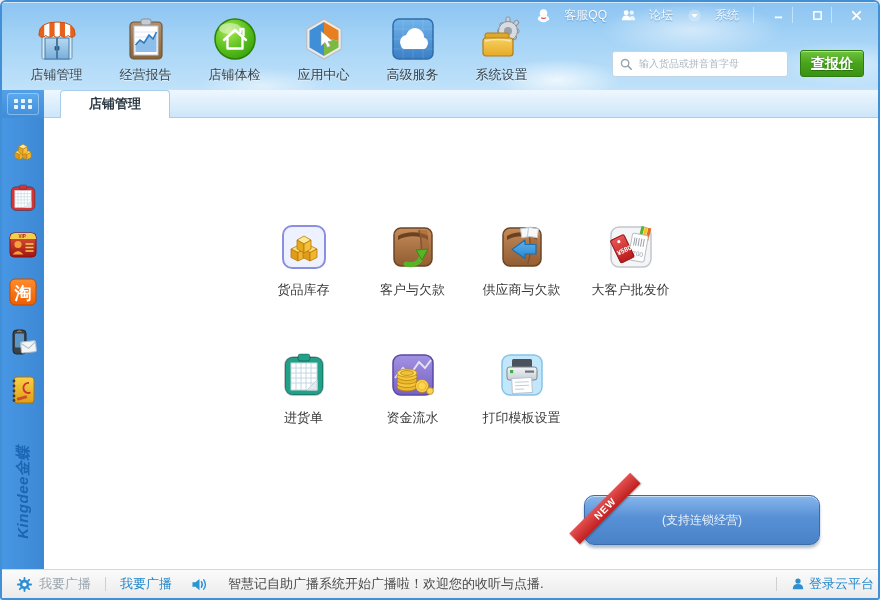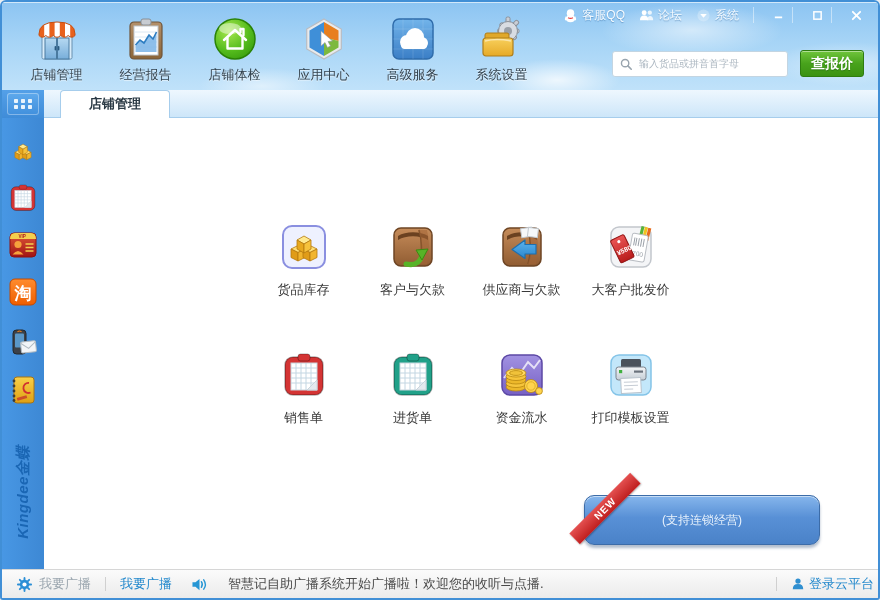--- a/index.html
+++ b/index.html
@@ -17,42 +17,42 @@
       radial-gradient(130px 38px at 690px 28px, rgba(255,255,255,.55), rgba(255,255,255,0) 70%),
       radial-gradient(90px 26px at 260px 84px, rgba(255,255,255,.5), rgba(255,255,255,0) 70%),
       radial-gradient(110px 32px at 845px 62px, rgba(255,255,255,.45), rgba(255,255,255,0) 70%),
       linear-gradient(180deg,#8cc4f2 0%,#a6d4f6 45%,#c0e2fa 100%);
     box-shadow:inset 0 1px 0 rgba(255,255,255,.6);
   }
   .titlebar{
     position:absolute;top:4px;right:8px;display:flex;align-items:center;
     color:#f6fbff;font-size:12px;text-shadow:0 1px 1px rgba(30,90,150,.45);
   }
-  .tb-item{display:flex;align-items:center;gap:4px;margin-right:14px;cursor:pointer;}
+  .tb-item{display:flex;align-items:center;gap:13px;margin-right:14px;cursor:pointer;}
   .tb-item svg{width:15px;height:15px;}
   .tb-vsep{width:1px;height:16px;background:rgba(255,255,255,.45);margin-right:10px;}
   .wbtn{width:28px;height:18px;display:flex;align-items:center;justify-content:center;cursor:pointer;}
   .wbtn svg{width:11px;height:11px;}
   
   .toolbar{position:absolute;left:10px;top:13px;display:flex;}
   .tool{width:89px;display:flex;flex-direction:column;align-items:center;cursor:pointer;}
   .tool svg{width:48px;height:48px;}
   .tool .tlabel{margin-top:3px;font-size:13px;color:#33424e;text-shadow:0 1px 1px rgba(255,255,255,.75);}
   
   .search-area{position:absolute;right:14px;top:48px;display:flex;align-items:center;gap:12px;}
   .searchbox{width:176px;height:26px;box-sizing:border-box;background:#fff;border:1px solid #c3d5e2;
     border-radius:3px;display:flex;align-items:center;padding:0 6px;}
   .searchbox svg{width:14px;height:14px;flex:0 0 14px;}
   .searchbox input{border:none;outline:none;background:transparent;flex:1;min-width:0;
     font-family:"Liberation Sans",sans-serif;font-size:10px;color:#444;margin-left:4px;}
   .searchbox input::placeholder{color:#adb8c2;}
   .quote-btn{width:64px;height:27px;border:1px solid #2e7d10;border-radius:3px;cursor:pointer;
     background:linear-gradient(#70c53c,#48a31c 50%,#3b9212);color:#fff;font-weight:bold;font-size:14px;
     font-family:"Liberation Sans",sans-serif;box-shadow:inset 0 1px 0 rgba(255,255,255,.45);
-    text-shadow:0 1px 1px rgba(0,60,0,.35);padding:0;}
+    text-shadow:0 1px 1px rgba(0,60,0,.35);padding:0;text-decoration:underline;}
   
   .tabbar{height:28px;flex:0 0 28px;display:flex;}
   .side-head{width:42px;flex:0 0 42px;background:linear-gradient(#54a0e8,#3f8cd8);
     display:flex;align-items:center;justify-content:center;cursor:pointer;}
   .grid-btn{width:32px;height:22px;border-radius:3px;background:linear-gradient(#5ea9ec,#4190dd);
     box-shadow:inset 0 0 0 1px rgba(255,255,255,.35);display:flex;align-items:center;justify-content:center;}
   .grid-btn svg{width:20px;height:14px;}
   .tabstrip{flex:1;background:linear-gradient(#eef7fe,#cde6f9);border-bottom:1px solid #a6cdec;
     display:flex;align-items:flex-end;padding-left:16px;}
   .tab{height:27px;line-height:26px;margin-bottom:-1px;background:#fff;border:1px solid #a6cdec;border-bottom:none;
@@ -596,26 +596,20 @@
           <span class="slabel">供应商与欠款</span>
         </div>
         <div class="shortcut">
           <svg>
               <use href="#i-tags"></use>
             </svg>
           <span class="slabel">大客户批发价</span>
         </div>
 
         <div class="shortcut">
-          <svg class="ic-red">
-              <use href="#i-clip"></use>
-            </svg>
-          <span class="slabel">销售单</span>
-        </div>
-        <div class="shortcut">
           <svg class="ic-teal">
               <use href="#i-clip"></use>
             </svg>
           <span class="slabel">进货单</span>
         </div>
         <div class="shortcut">
           <svg>
               <use href="#i-coins"></use>
             </svg>
           <span class="slabel">资金流水</span>

